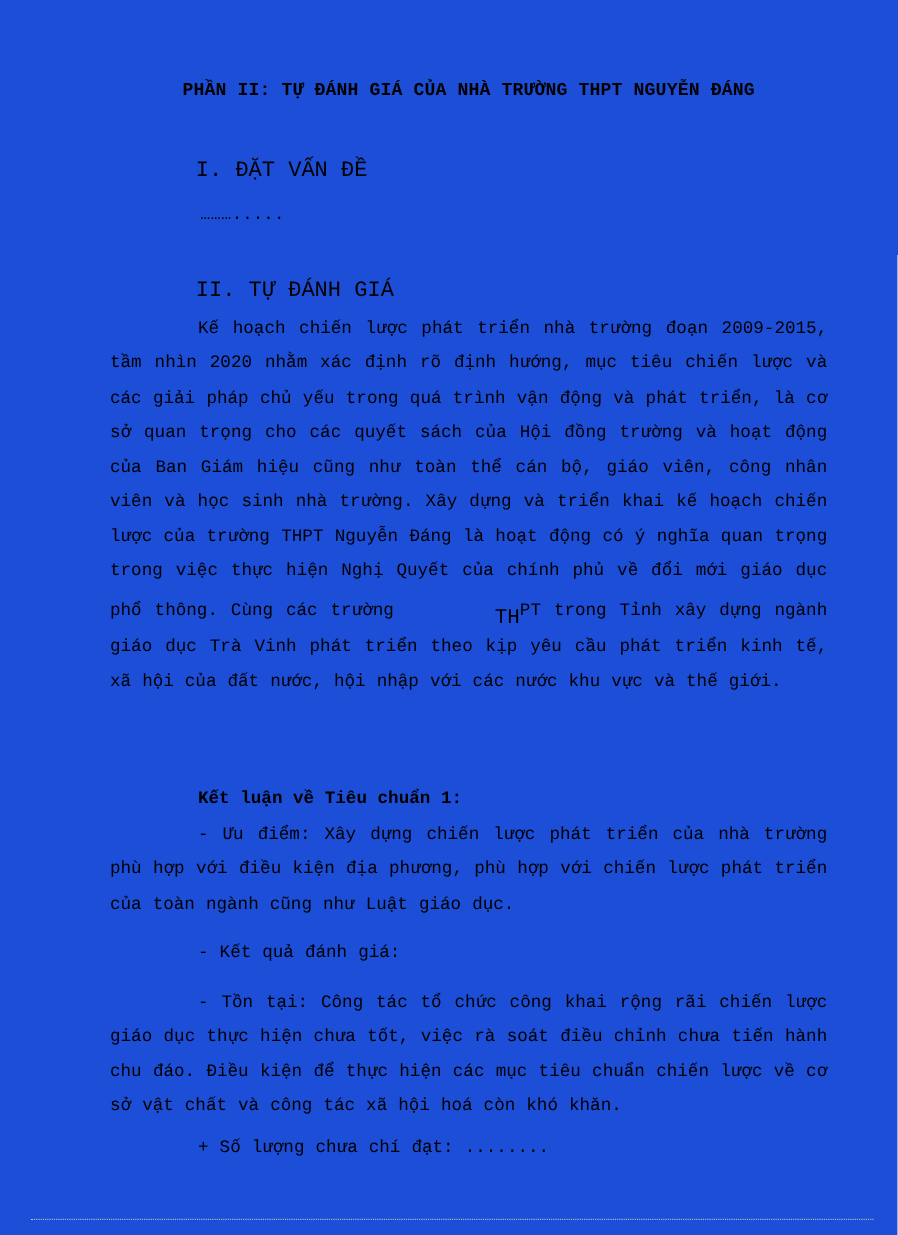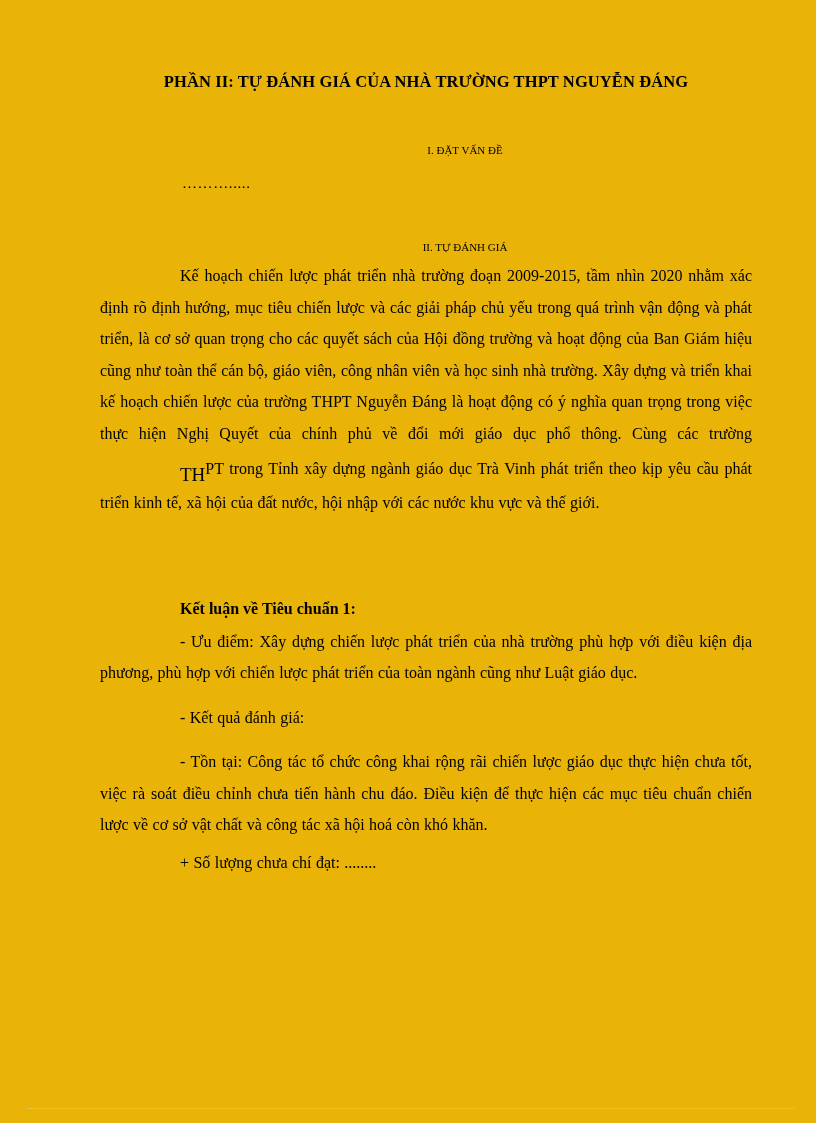--- a/index.html
+++ b/index.html
@@ -4,24 +4,24 @@
 <style>
   html, body {
     margin: 0;
     padding: 0;
     background: #ffffff;
   }
   .page {
     position: relative;
     width: 816px;
     height: 1123px;
-    background: #eab308;
+    background: #1d4ed8;
     margin: 0 auto;
     overflow: hidden;
-    font-family: Liberation Serif, serif;
+    font-family: Liberation Mono, monospace;
     color: #000000;
   }
   .content {
     position: absolute;
     left: 100px;
     top: 0;
     width: 652px;
   }
 
   
@@ -30,25 +30,24 @@
     font-size: 16.5px;
     text-align: center;
     letter-spacing: 0.1px;
     margin: 0;
     padding-top: 72px;
     line-height: 1.25;
   }
 
   
   .section-heading {
-    font-size: 11px;
+    font-size: 20px;
     margin: 0;
     padding-left: 78px;
     line-height: 1.3;
-    text-align: center;
   }
   .h-section-1 { padding-top: 50px; }
   .h-section-2 { padding-top: 48px; }
 
   .dots-line {
     font-size: 15px;
     margin: 0;
     padding-left: 82px;
     padding-top: 18px;
     letter-spacing: 0.6px;

